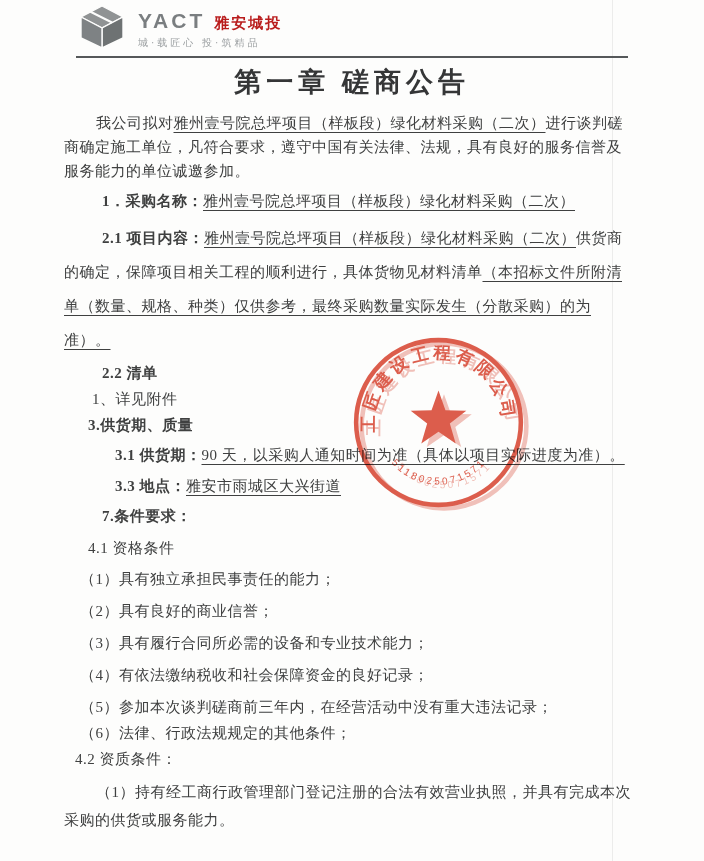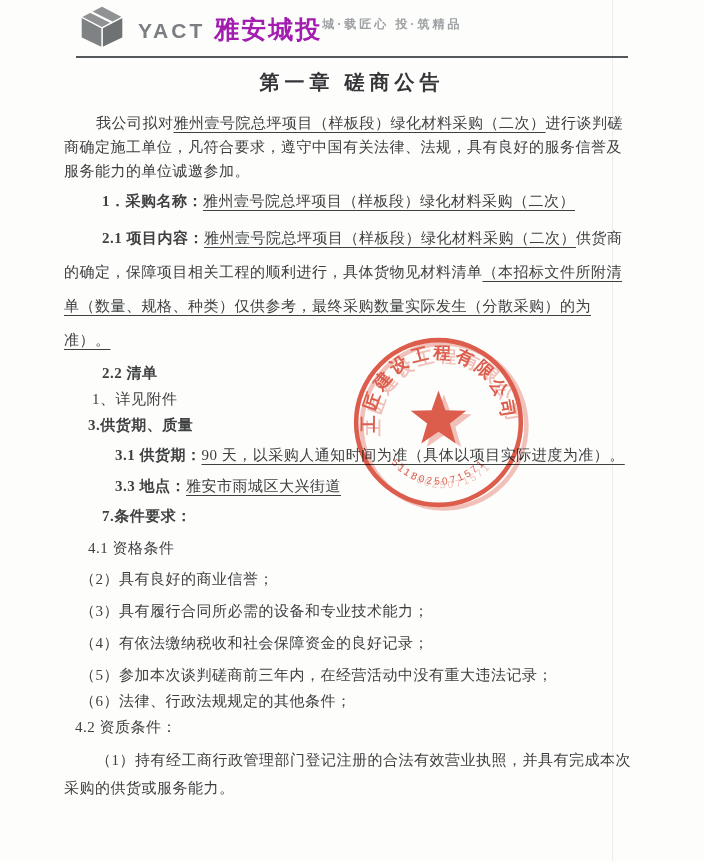--- a/index.html
+++ b/index.html
@@ -4,30 +4,30 @@
 <style>
   html,body { margin:0; padding:0; background:#ffffff; }
   .page {
     position:relative; width:704px; height:861px; overflow:hidden;
     background:#fdfdfc; color:#3f4040;
     font-family:"Liberation Serif","DejaVu Serif",serif;
   }
   
   .letterhead { padding:5px 64px 0 78px; }
   .logo-row { display:flex; align-items:center; gap:12px; }
-  .brand-col { display:flex; }
+  .brand-col { display:flex; flex-direction:column; }
   .brand-line { display:flex; align-items:baseline; gap:9px;
     font-family:"Liberation Sans","DejaVu Sans",sans-serif; font-weight:bold; }
   .brand-acronym { font-size:21px; letter-spacing:3px; color:#7a7e80; }
-  .brand-name { font-size:25px; color:#a21caf; letter-spacing:2px; }
+  .brand-name { font-size:15px; color:#b91c1c; letter-spacing:2px; }
   .brand-tagline { margin-top:3px; font-family:"Liberation Sans","DejaVu Sans",sans-serif;
-    font-size:12px; letter-spacing:3px; color:#9da1a3;font-weight:bold; }
+    font-size:10px; letter-spacing:3px; color:#9da1a3; }
   .rule { border:none; border-top:2px solid #55585a; margin:3px 0 0 -2px; width:552px; }
   
-  .doc-title { margin:7px 0 0; text-align:center; font-size:20px; line-height:34px;
+  .doc-title { margin:7px 0 0; text-align:center; font-size:27px; line-height:34px;
     font-weight:bold; letter-spacing:5px; color:#353637; }
   
   .content { padding:12px 68px 0 64px; font-size:15px; line-height:24px; letter-spacing:0.5px; }
   .content p { margin:0; }
   .b { font-weight:bold; }
   .u { text-decoration:underline; text-underline-offset:4px; text-decoration-thickness:1px; }
   .p-intro   { text-indent:32px; margin-bottom:6px !important; }
   .p-s1      { margin:0 0 8px 38px !important; }
   .p-s21     { text-indent:38px; line-height:34px; margin-bottom:4px !important; }
   .h-s22     { font-weight:bold; margin:0 0 2px 38px !important; }
@@ -89,20 +89,21 @@
     <p class="p-attach">1、详见附件</p>
 
     <p class="h-s3">3.供货期、质量</p>
 
     <p class="p-s31"><span class="b">3.1 供货期：</span><span class="u">90 天，以采购人通知时间为准（具体以项目实际进度为准）。</span></p>
     <p class="p-s33"><span class="b">3.3 地点：</span><span class="u">雅安市雨城区大兴街道</span></p>
 
     <p class="h-s4">7.条件要求：</p>
     <p class="h-s41">4.1 资格条件</p>
 
+    <p class="item">（1）具有独立承担民事责任的能力；</p>
     <p class="item">（2）具有良好的商业信誉；</p>
     <p class="item">（3）具有履行合同所必需的设备和专业技术能力；</p>
     <p class="item">（4）有依法缴纳税收和社会保障资金的良好记录；</p>
     <p class="item-tight">（5）参加本次谈判磋商前三年内，在经营活动中没有重大违法记录；</p>
     <p class="item-tight">（6）法律、行政法规规定的其他条件；</p>
 
     <p class="h-s42">4.2 资质条件：</p>
     <p class="p-s42a">（1）持有经工商行政管理部门登记注册的合法有效营业执照，并具有完成本次采购的供货或服务能力。</p>
 
   </main>

